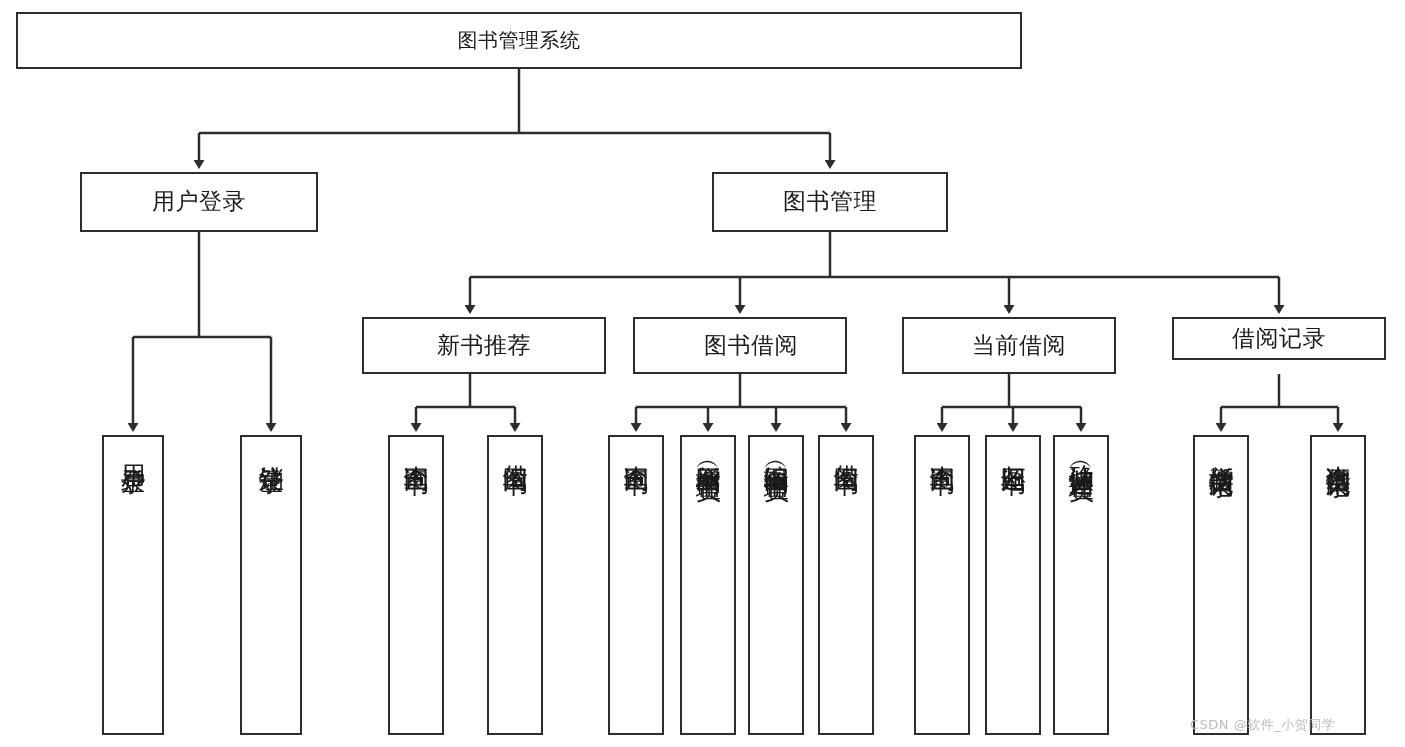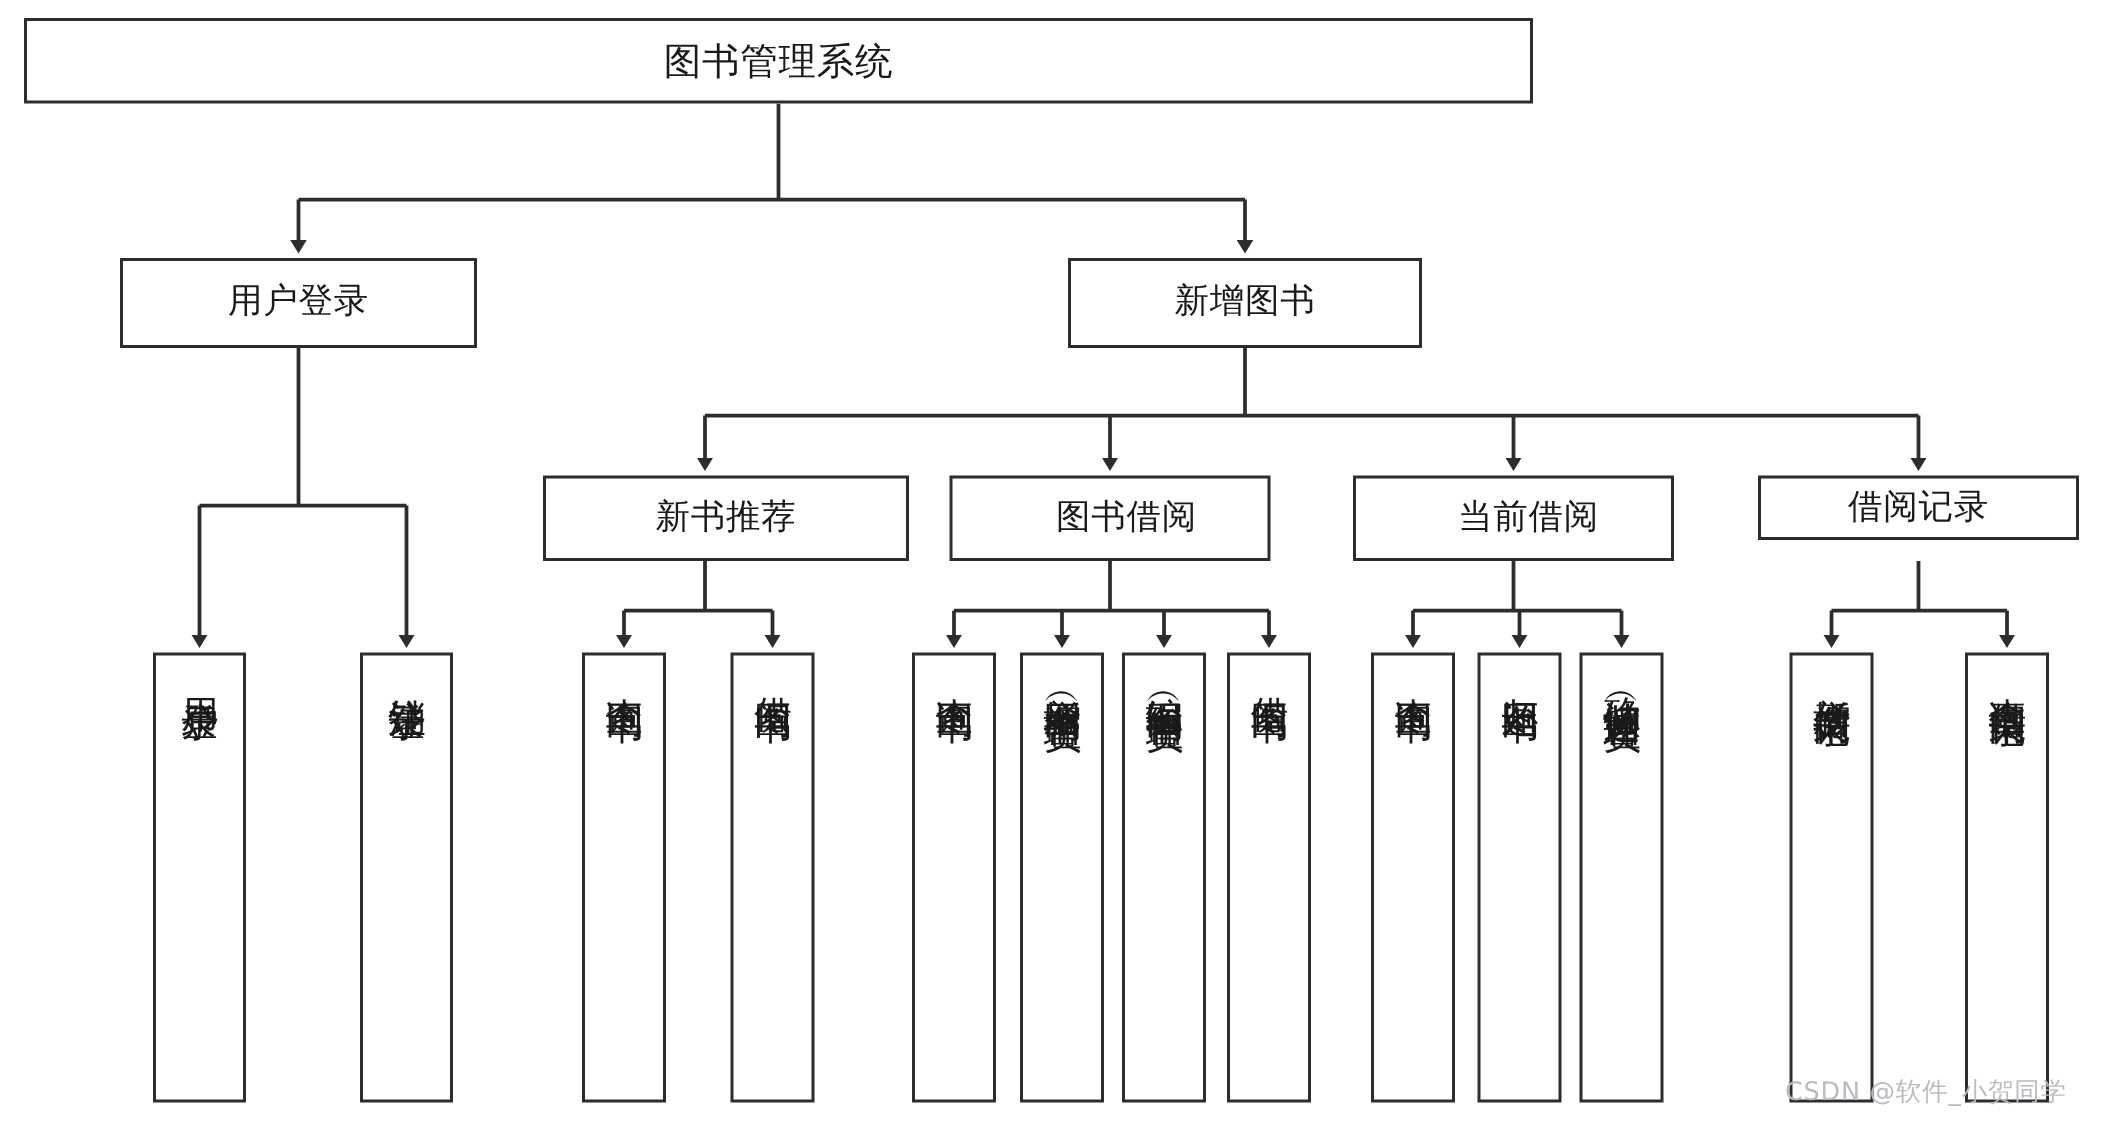--- a/index.html
+++ b/index.html
@@ -37,38 +37,38 @@
   .node .lbl {
     display: block;
     text-align: center;
     line-height: 1.18;
     letter-spacing: 0.5px;
   }
   .h-node .lbl {
     font-size: 23px;
   }
   .root .lbl {
-    font-size: 25px;
+    font-size: 20px;
   }
   .v-node {
     align-items: flex-start;
     justify-content: center;
     padding-top: 8px;
   }
   .v-node .lbl {
     writing-mode: vertical-rl;
     text-orientation: upright;
     font-size: 25px;
     line-height: 1.1;
     letter-spacing: 2px;
     white-space: nowrap;
   }
   .watermark {
     position: absolute;
-    font-size: 17px;
+    font-size: 13px;
     color: #b9bcc0;
     white-space: nowrap;
     letter-spacing: 0.5px;
   }
 </style>
 </head>
 <body>
 
 <div id="canvas">
 
@@ -124,21 +124,21 @@
   </svg>
 
   <div class="node h-node root" style="left:16px;top:12px;width:1006px;height:57px;">
     <span class="lbl">图书管理系统</span>
   </div>
 
   <div class="node h-node" style="left:80px;top:172px;width:238px;height:60px;">
     <span class="lbl">用户登录</span>
   </div>
   <div class="node h-node" style="left:712px;top:172px;width:236px;height:60px;">
-    <span class="lbl">新增图书</span>
+    <span class="lbl">图书管理</span>
   </div>
 
   <div class="node h-node" style="left:362px;top:317px;width:244px;height:57px;">
     <span class="lbl">新书推荐</span>
   </div>
   <div class="node h-node" style="left:633px;top:317px;width:214px;height:57px;padding-left:22px;">
     <span class="lbl">图书借阅</span>
   </div>
   <div class="node h-node" style="left:902px;top:317px;width:214px;height:57px;padding-left:20px;">
     <span class="lbl">当前借阅</span>

